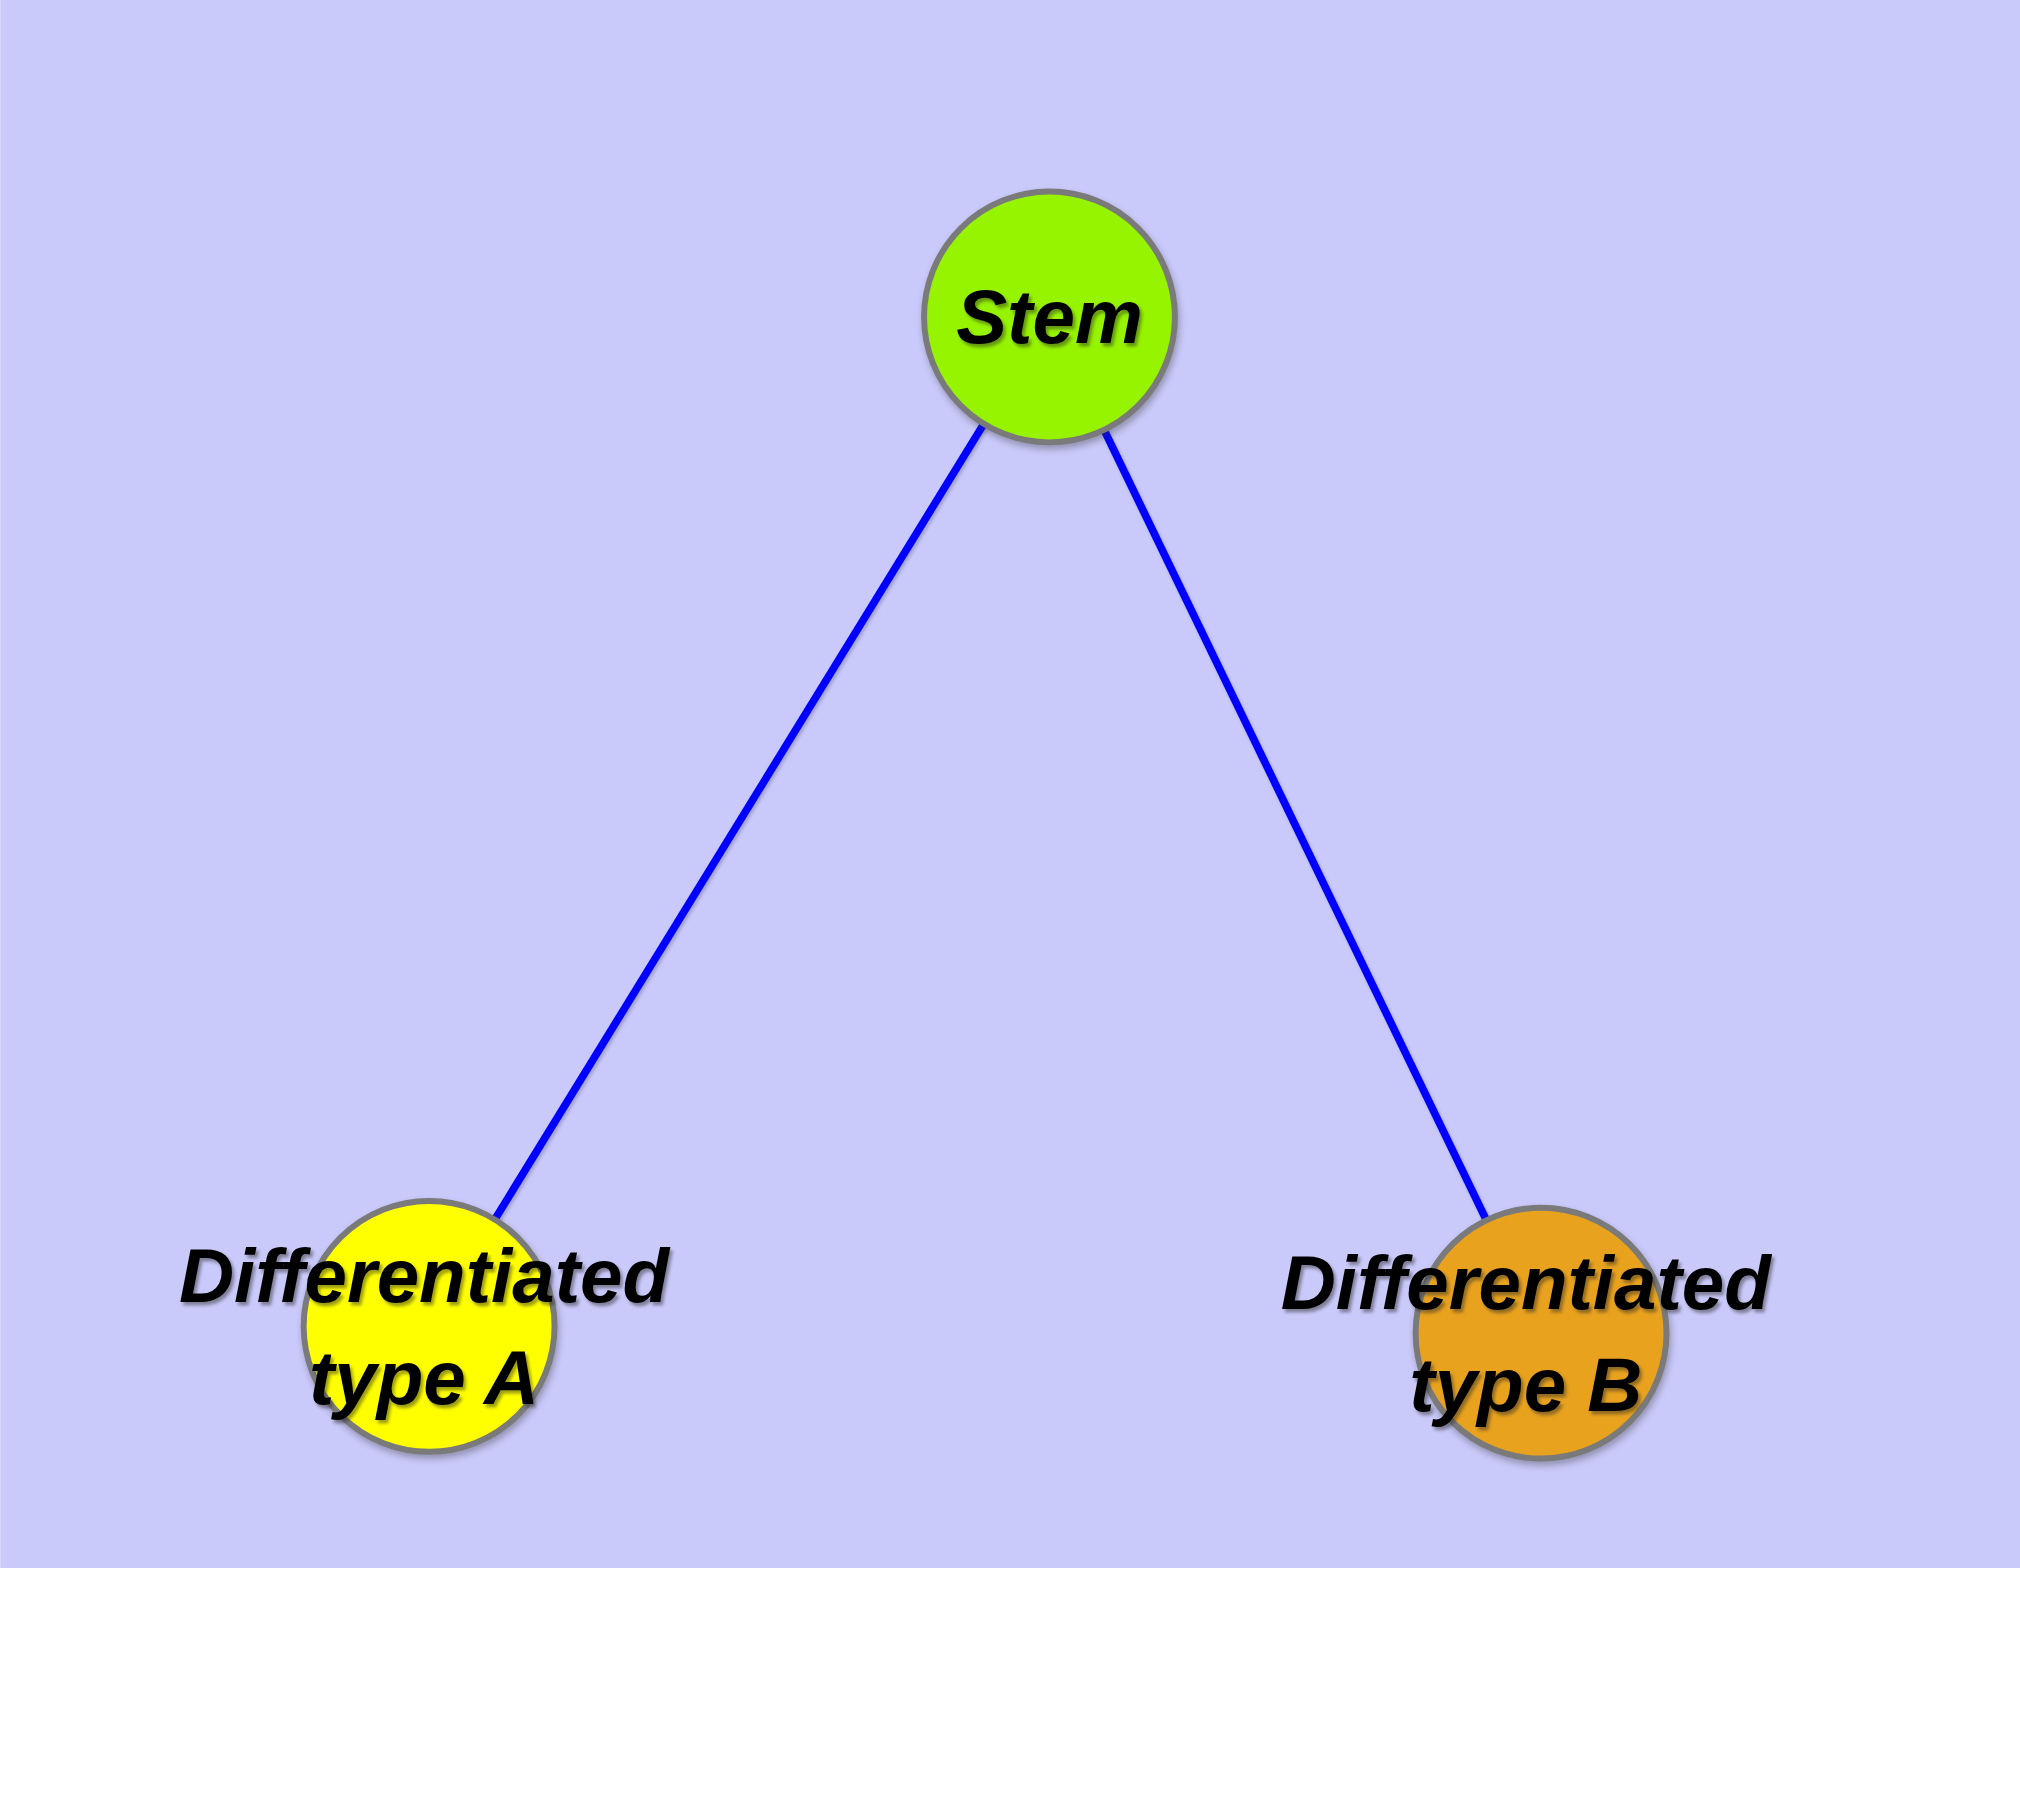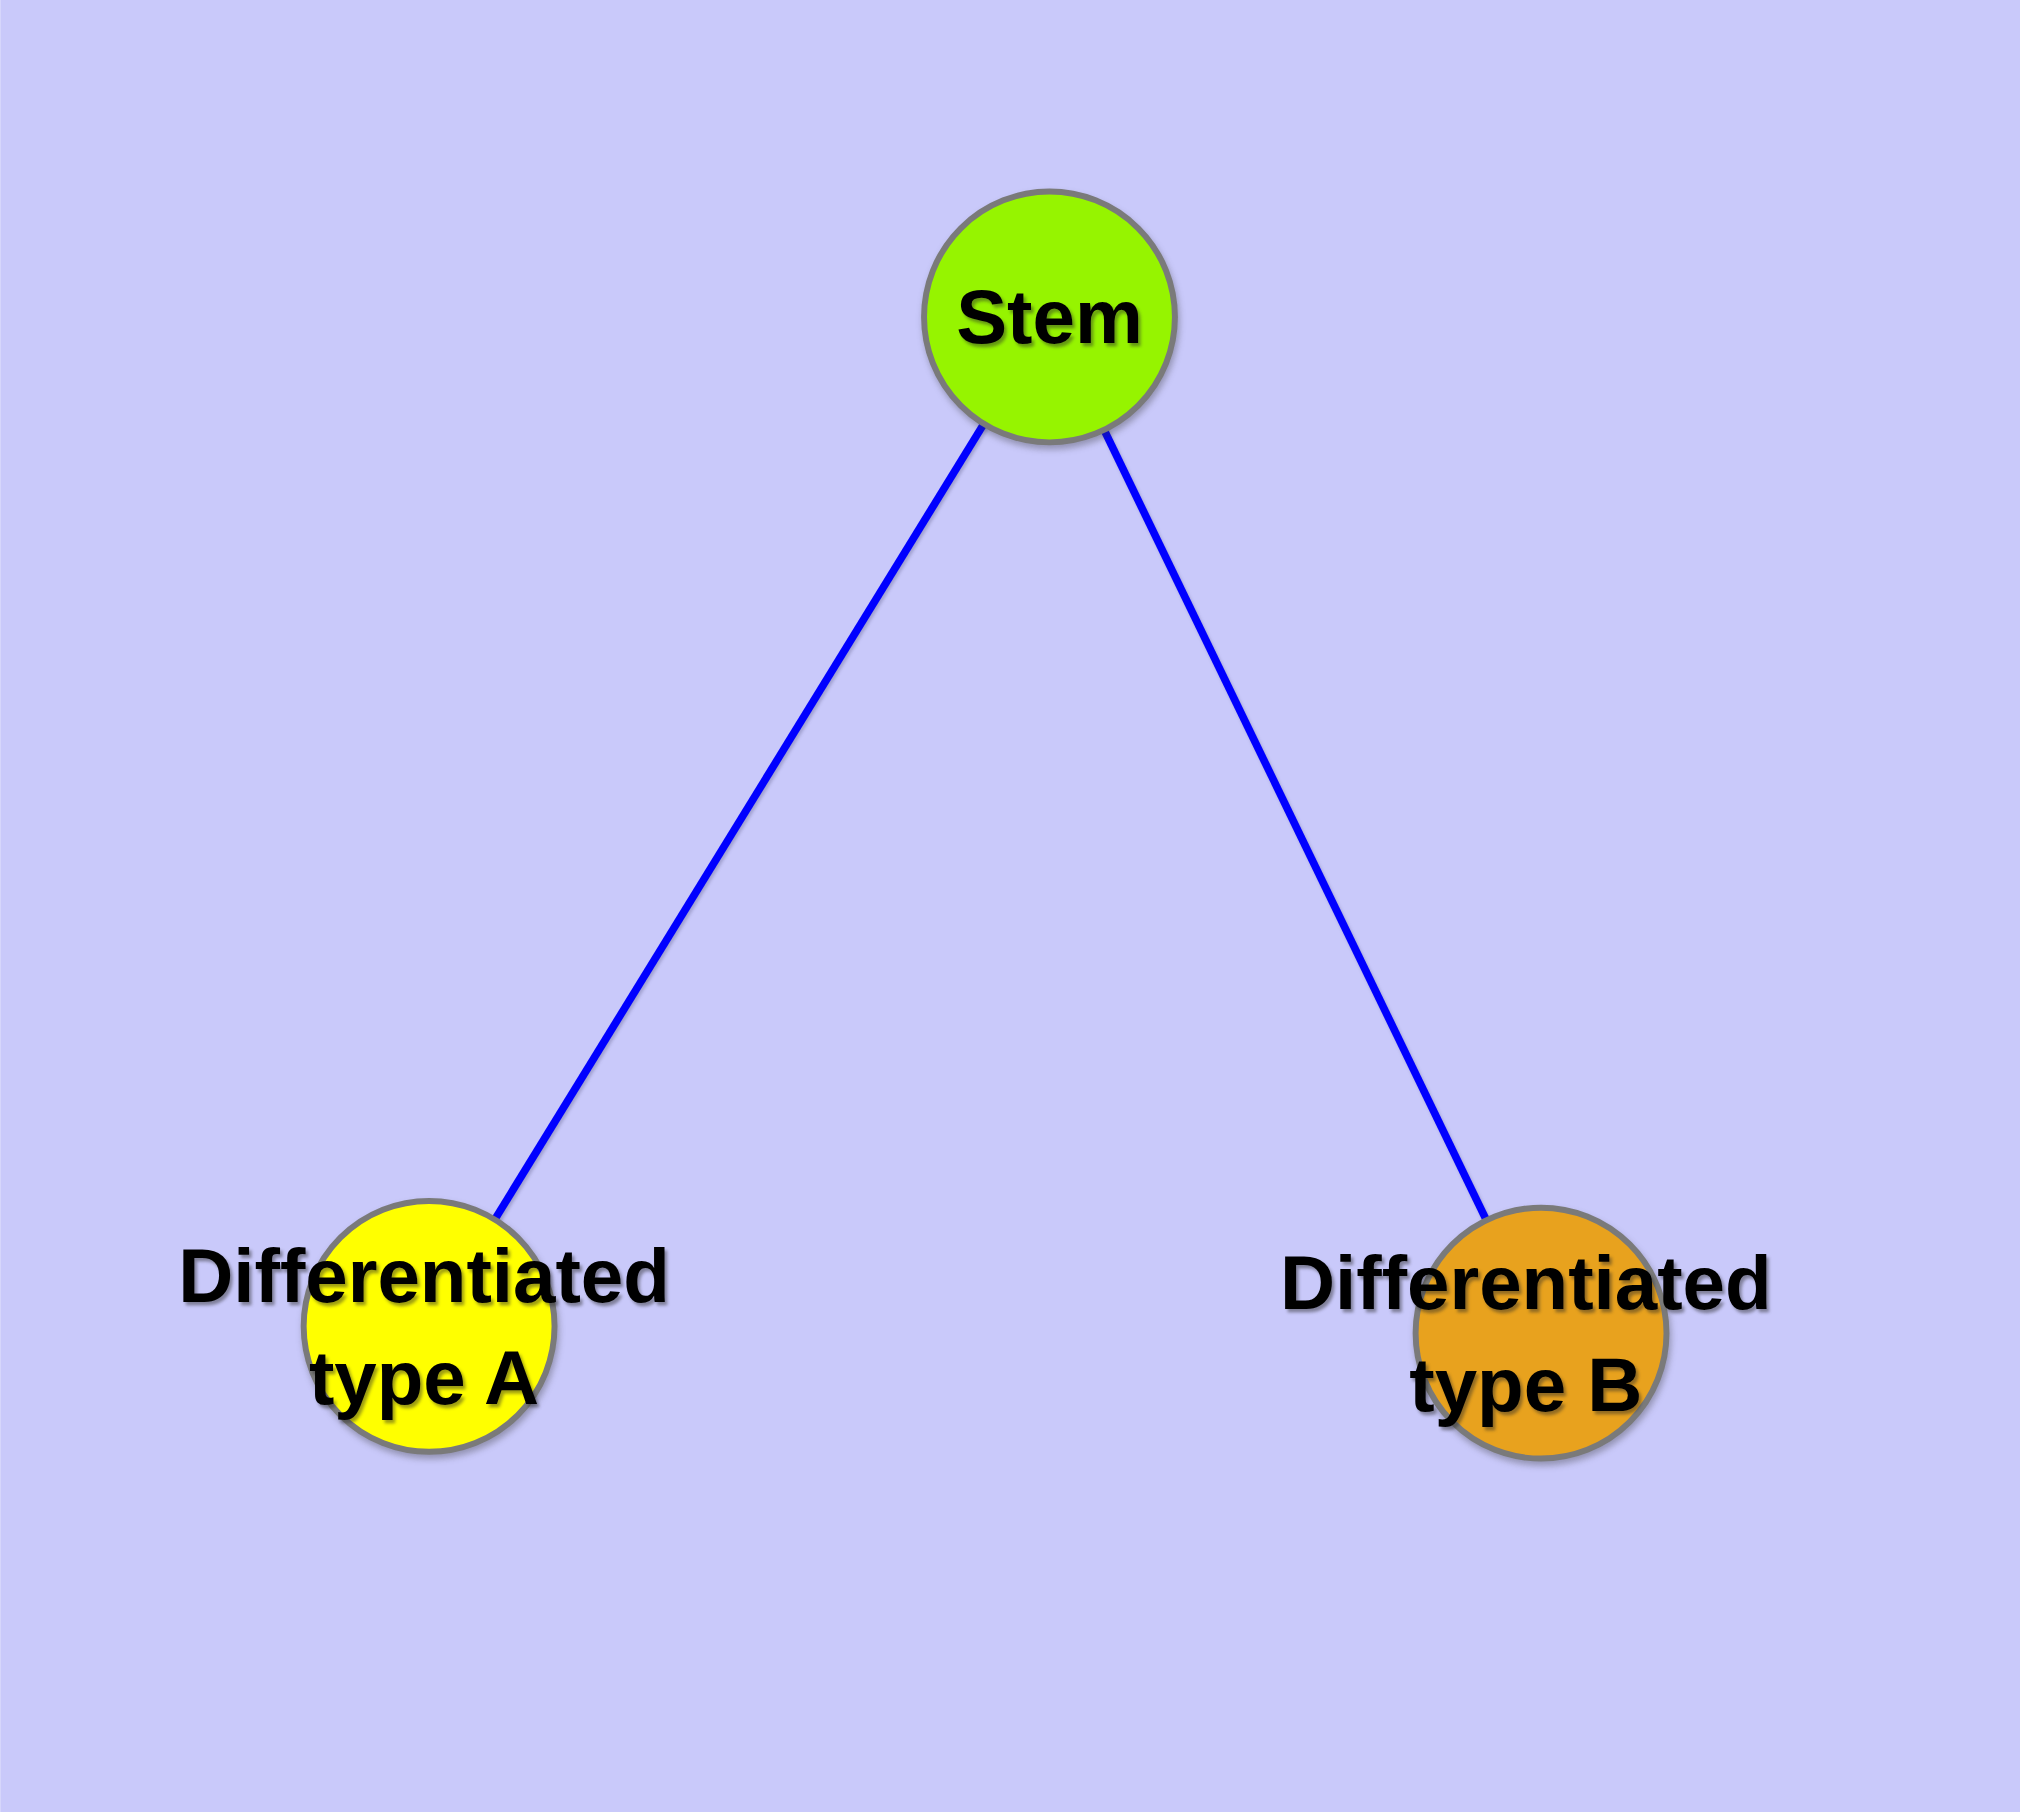--- a/index.html
+++ b/index.html
@@ -2,22 +2,23 @@
 <html style="font-size:13.6px"><head>
 <meta charset="utf-8">
 <style>
   html, body {
     margin: 0;
     padding: 0;
     background: #ffffff;
   }
   .stage {
     width: 2021px;
-    height: 1812px;
+    height: 1568px;
     overflow: hidden;
+    font-style: italic;
   }
   svg {
     display: block;
   }
   .edge {
     fill: none;
     filter: drop-shadow(2px 3px 2px rgba(40, 40, 80, 0.25));
   }
   .node-circle {
     filter: drop-shadow(2px 5px 4px rgba(50, 50, 50, 0.35));

